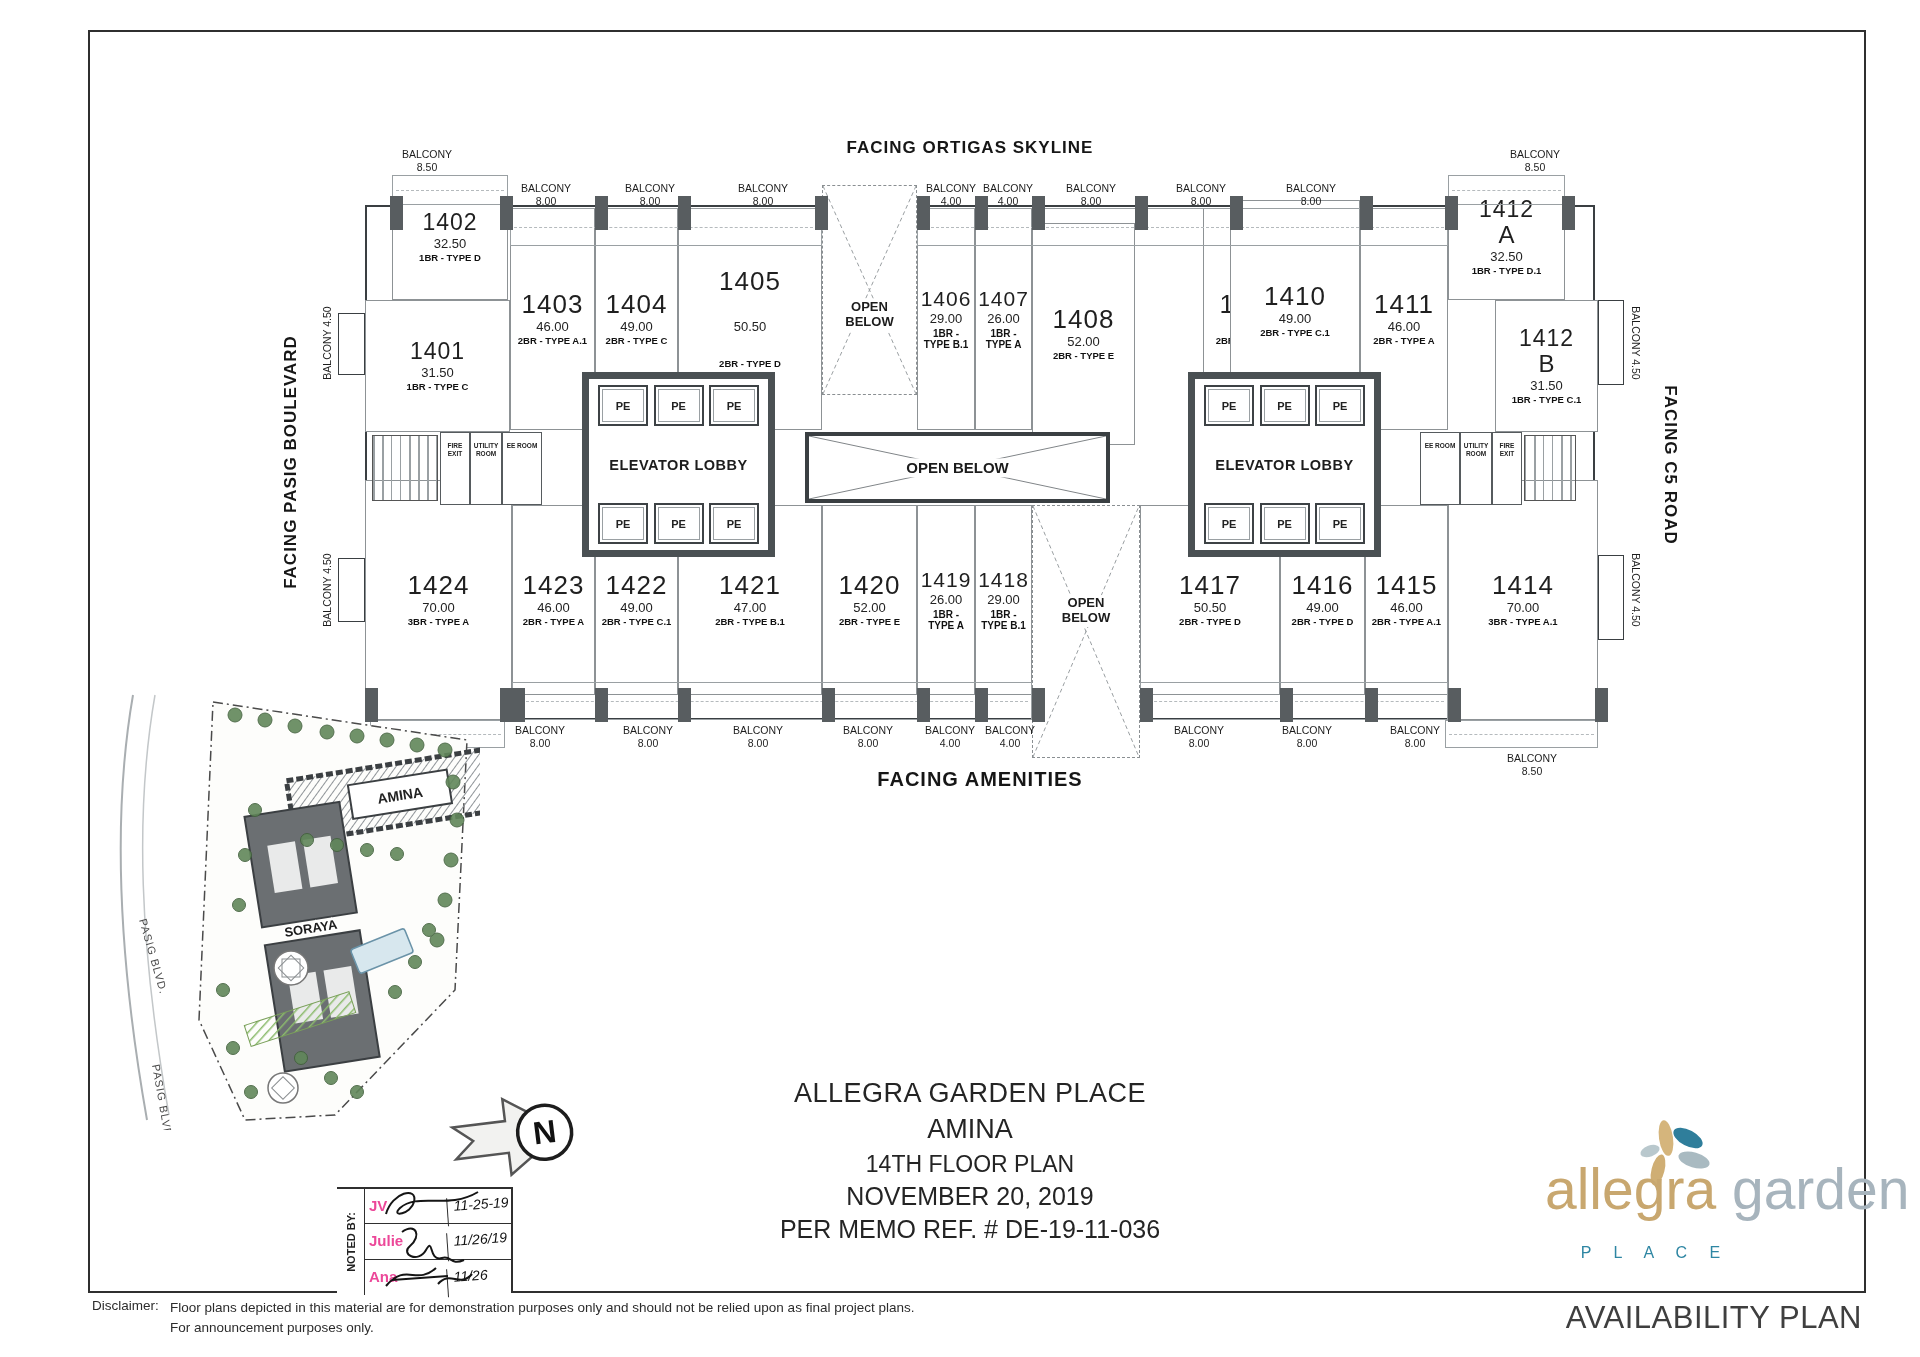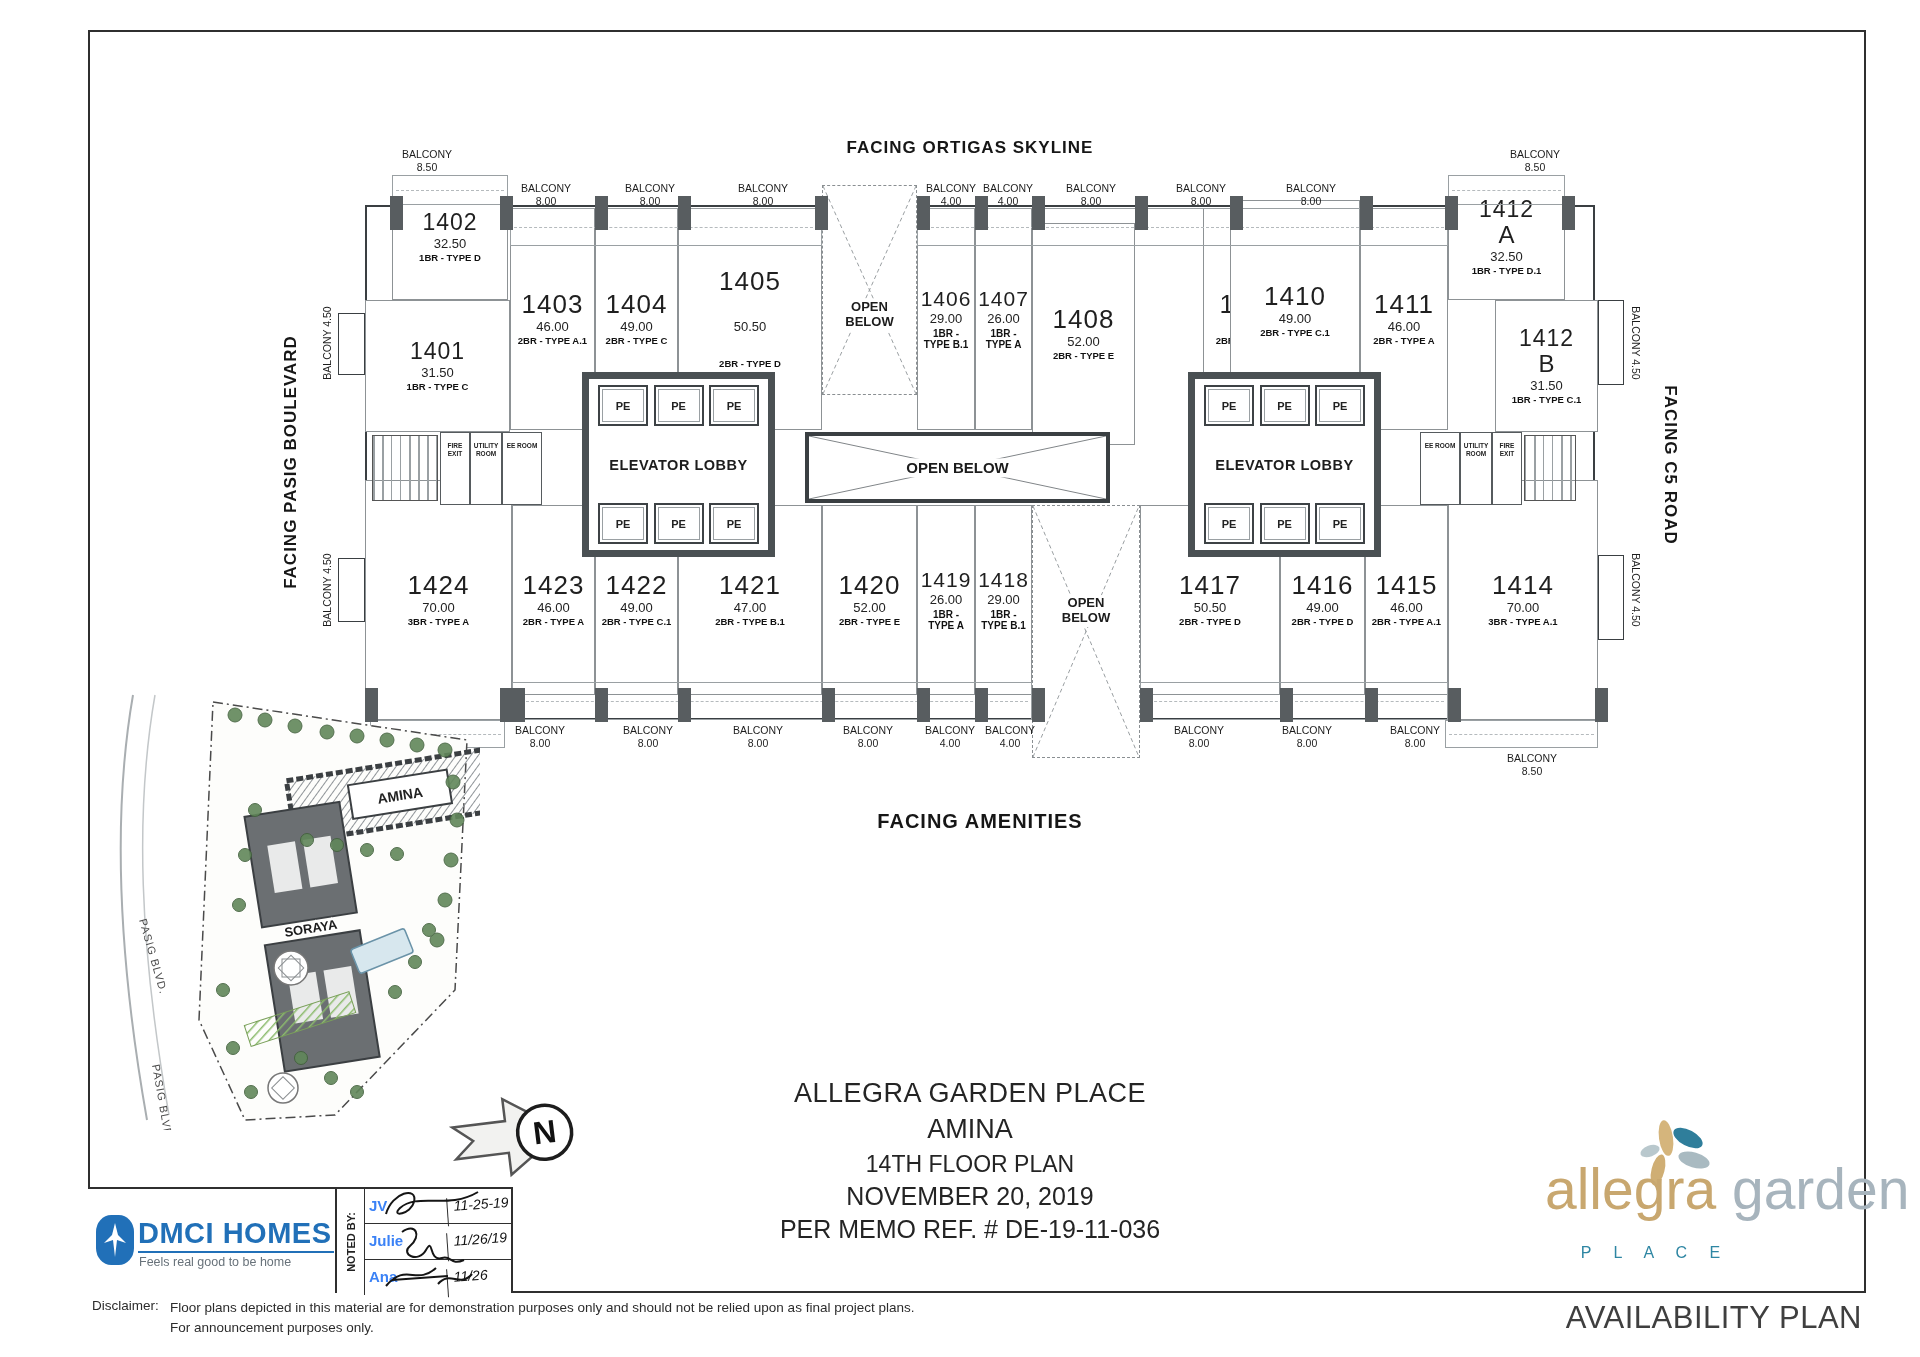--- a/index.html
+++ b/index.html
@@ -71,21 +71,21 @@
   .titletext .t5{font-size:25px; margin-top:4px;}
   .dmci-box{position:absolute; left:88px; top:1187px; width:249px; height:106px; border-top:2px solid #2f2f2f; border-right:2px solid #2f2f2f; background:#fff;}
   .dmci-mark{position:absolute; left:8px; top:26px; width:38px; height:50px; background:var(--dmci_blue); border-radius:40%/34%; display:flex; align-items:center; justify-content:center;}
   .dmci-word{position:absolute; left:50px; top:28px; font-size:29px; font-weight:bold; color:var(--dmci_blue); letter-spacing:.5px; white-space:nowrap;}
   .dmci-rule{position:absolute; left:50px; top:62px; width:196px; height:2px; background:var(--dmci_blue);}
   .dmci-tag{position:absolute; left:51px; top:66px; font-size:12.5px; color:#68727a; white-space:nowrap;}
   .ntab{position:absolute; left:337px; top:1187px; width:176px; height:106px; border-top:2px solid #2f2f2f; border-right:2px solid #2f2f2f; background:#fff;}
   .ncol{position:absolute; left:0; top:0; width:28px; height:106px; border-right:1.5px solid #2f2f2f;}
   .ncol span{position:absolute; left:14px; top:53px; transform:translate(-50%,-50%) rotate(-90deg); font-size:11px; font-weight:bold; white-space:nowrap; color:#222;}
   .nrow{position:absolute; left:28px; width:148px; height:35.3px; border-bottom:1px solid #2f2f2f;}
-  .nrow .nm{position:absolute; left:4px; top:8px; font-size:15px; font-weight:bold; color:#3b82f6;}
+  .nrow .nm{position:absolute; left:4px; top:8px; font-size:15px; font-weight:bold; color:#ec4899;}
   .nrow .dt{position:absolute; left:82px; top:7px; width:64px; font-size:14px; font-style:italic; transform:rotate(-4deg); color:#111; border-left:1px solid #2f2f2f; padding-left:6px; height:28px;}
   .sig{position:absolute; pointer-events:none;}
 
   
   .brandword{position:absolute; top:1156px; left:1545px; width:310px; text-align:left; font-size:57px; white-space:nowrap;}
   .brandword .w1{color:var(--brand_gold);}
   .brandword .w2{color:var(--brand_gray);}
   .brandplace{position:absolute; top:1244px; left:1570px; width:170px; text-align:center; font-size:16px; letter-spacing:9px; color:var(--brand_teal);}
 
   .avail{position:absolute; right:58px; top:1300px; font-size:31px; color:#3f3f3f; letter-spacing:.5px;}
@@ -328,21 +328,21 @@
     <div class="bal" style="left:758px;top:724px;"><span>BALCONY</span><span class="b2">8.00</span></div>
     <div class="bal" style="left:868px;top:724px;"><span>BALCONY</span><span class="b2">8.00</span></div>
     <div class="bal" style="left:950px;top:724px;"><span>BALCONY</span><span class="b2">4.00</span></div>
     <div class="bal" style="left:1010px;top:724px;"><span>BALCONY</span><span class="b2">4.00</span></div>
     <div class="bal" style="left:1199px;top:724px;"><span>BALCONY</span><span class="b2">8.00</span></div>
     <div class="bal" style="left:1307px;top:724px;"><span>BALCONY</span><span class="b2">8.00</span></div>
     <div class="bal" style="left:1415px;top:724px;"><span>BALCONY</span><span class="b2">8.00</span></div>
     <div class="bal" style="left:1532px;top:752px;"><span>BALCONY</span><span class="b2">8.50</span></div>
 
     <div class="facing h" style="left:670px;top:138px;width:600px;font-size:17px;">FACING ORTIGAS SKYLINE</div>
-    <div class="facing h" style="left:680px;top:810px;width:600px;font-size:20px;">FACING AMENITIES</div>
+    <div class="facing h" style="left:680px;top:768px;width:600px;font-size:20px;">FACING AMENITIES</div>
     <div class="facing v" style="left:291px;top:462px;font-size:17px;">FACING PASIG BOULEVARD</div>
     <div class="facing v2" style="left:1670px;top:465px;font-size:17px;">FACING C5 ROAD</div>
   </div>
 
   <svg class="abs" style="left:95px;top:690px;" width="385" height="440" viewBox="0 0 385 440">
     <defs>
       <pattern id="hatch" width="6" height="6" patternUnits="userSpaceOnUse" patternTransform="rotate(45)">
           <line x1="0" y1="0" x2="0" y2="6" stroke="#8f9498" stroke-width="2"></line>
         </pattern>
       <pattern id="greens" width="7" height="7" patternUnits="userSpaceOnUse" patternTransform="rotate(60)">
@@ -415,30 +415,20 @@
   </svg>
 
   <div class="titletext">
     <div class="t1">ALLEGRA GARDEN PLACE</div>
     <div class="t2">AMINA</div>
     <div class="t3">14TH FLOOR PLAN</div>
     <div class="t4">NOVEMBER 20, 2019</div>
     <div class="t5">PER MEMO REF. # DE-19-11-036</div>
   </div>
 
-  <div class="dmci-box">
-    <div class="dmci-mark">
-      <svg width="26" height="38" viewBox="0 0 26 38">
-          <path d="M13,2 L16,14 L24,22 L15,19 L13,36 L11,19 L2,22 L10,14 Z" fill="#fff"></path>
-        </svg>
-    </div>
-    <div class="dmci-word">DMCI HOMES</div>
-    <div class="dmci-rule"></div>
-    <div class="dmci-tag">Feels real good to be home</div>
-  </div>
 
   <div class="ntab">
     <div class="ncol">
         <span>NOTED BY:</span>
       </div>
     <div class="nrow" style="top:0;">
       <div class="nm">JV</div>
       <div class="dt">11-25-19</div>
     </div>
     <div class="nrow" style="top:35.3px;">

